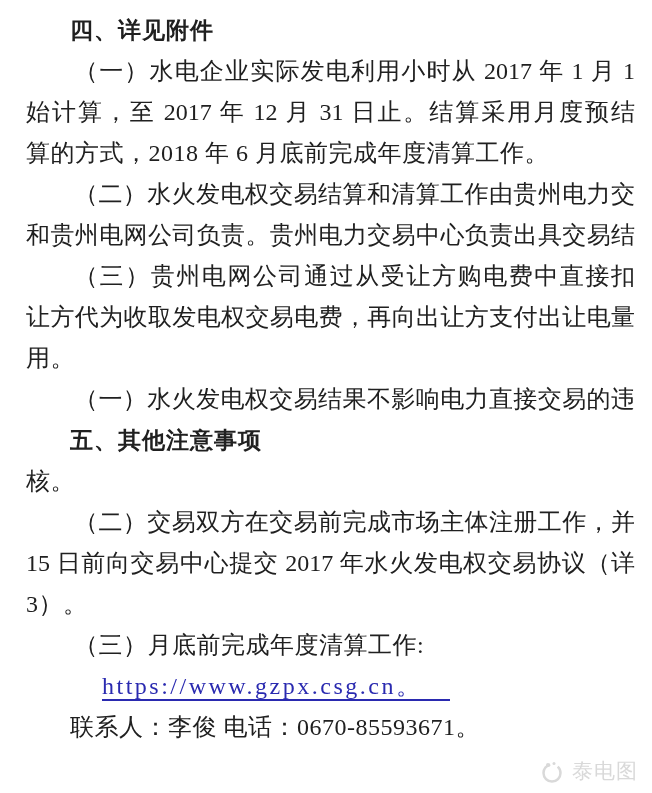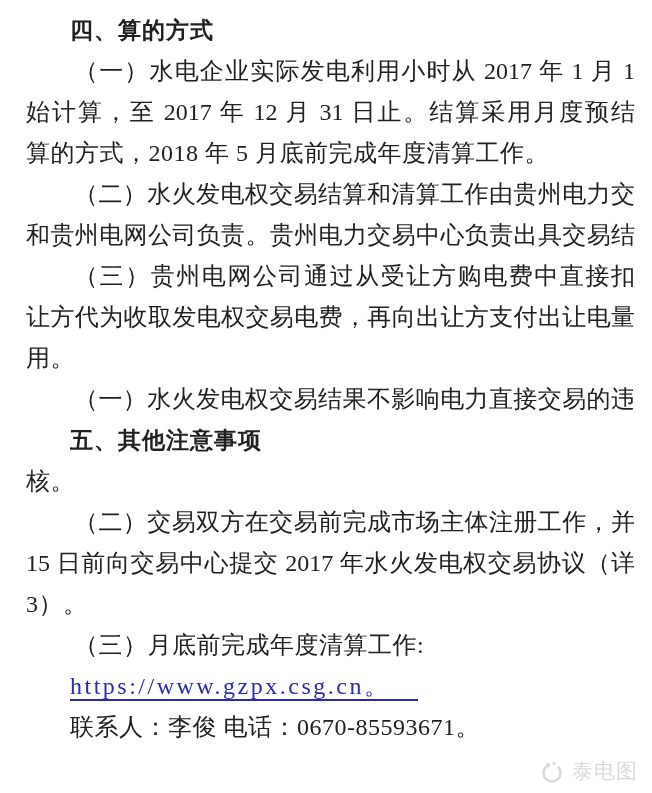--- a/index.html
+++ b/index.html
@@ -38,43 +38,44 @@
   }
   .linkline { padding-left:44px; }
   .link {
     color:#2a2ab0;
     text-decoration:none;
     border-bottom:2px solid #2a2ab0;
     padding-right:28px;
     padding-bottom:0;
     letter-spacing:2.5px;
     cursor:pointer;
+    margin-left:32px;
   }
   .wm {
     position:absolute;
     right:14px; bottom:8px;
     display:flex; align-items:flex-end; gap:7px;
     color:#d9d9d9;
     font-size:21px;
     letter-spacing:1px;
     user-select:none;
   }
   .wm svg { display:block; }
 </style>
 </head>
 <body>
 
 <div class="page">
   <div class="doc">
 
-    <div class="ln h">四、算的方式</div>
+    <div class="ln h">四、详见附件</div>
 
     <div class="ln ind fill">（一）水电企业实际发电利用小时从 2017 年 1 月 1 日起开</div>
     <div class="ln fill">始计算，至 2017 年 12 月 31 日止。结算采用月度预结算，年度清</div>
-    <div class="ln">算的方式，2018 年 5 月底前完成年度清算工作。</div>
+    <div class="ln">算的方式，2018 年 6 月底前完成年度清算工作。</div>
 
     <div class="ln ind fill">（二）水火发电权交易结算和清算工作由贵州电力交易中心</div>
     <div class="ln fill">和贵州电网公司负责。贵州电力交易中心负责出具交易结算凭据，</div>
 
     <div class="ln ind fill">（三）贵州电网公司通过从受让方购电费中直接扣除，向受</div>
     <div class="ln fill">让方代为收取发电权交易电费，再向出让方支付出让电量交易费</div>
     <div class="ln">用。</div>
 
     <div class="ln ind fill">（一）水火发电权交易结果不影响电力直接交易的违约考</div>
 

